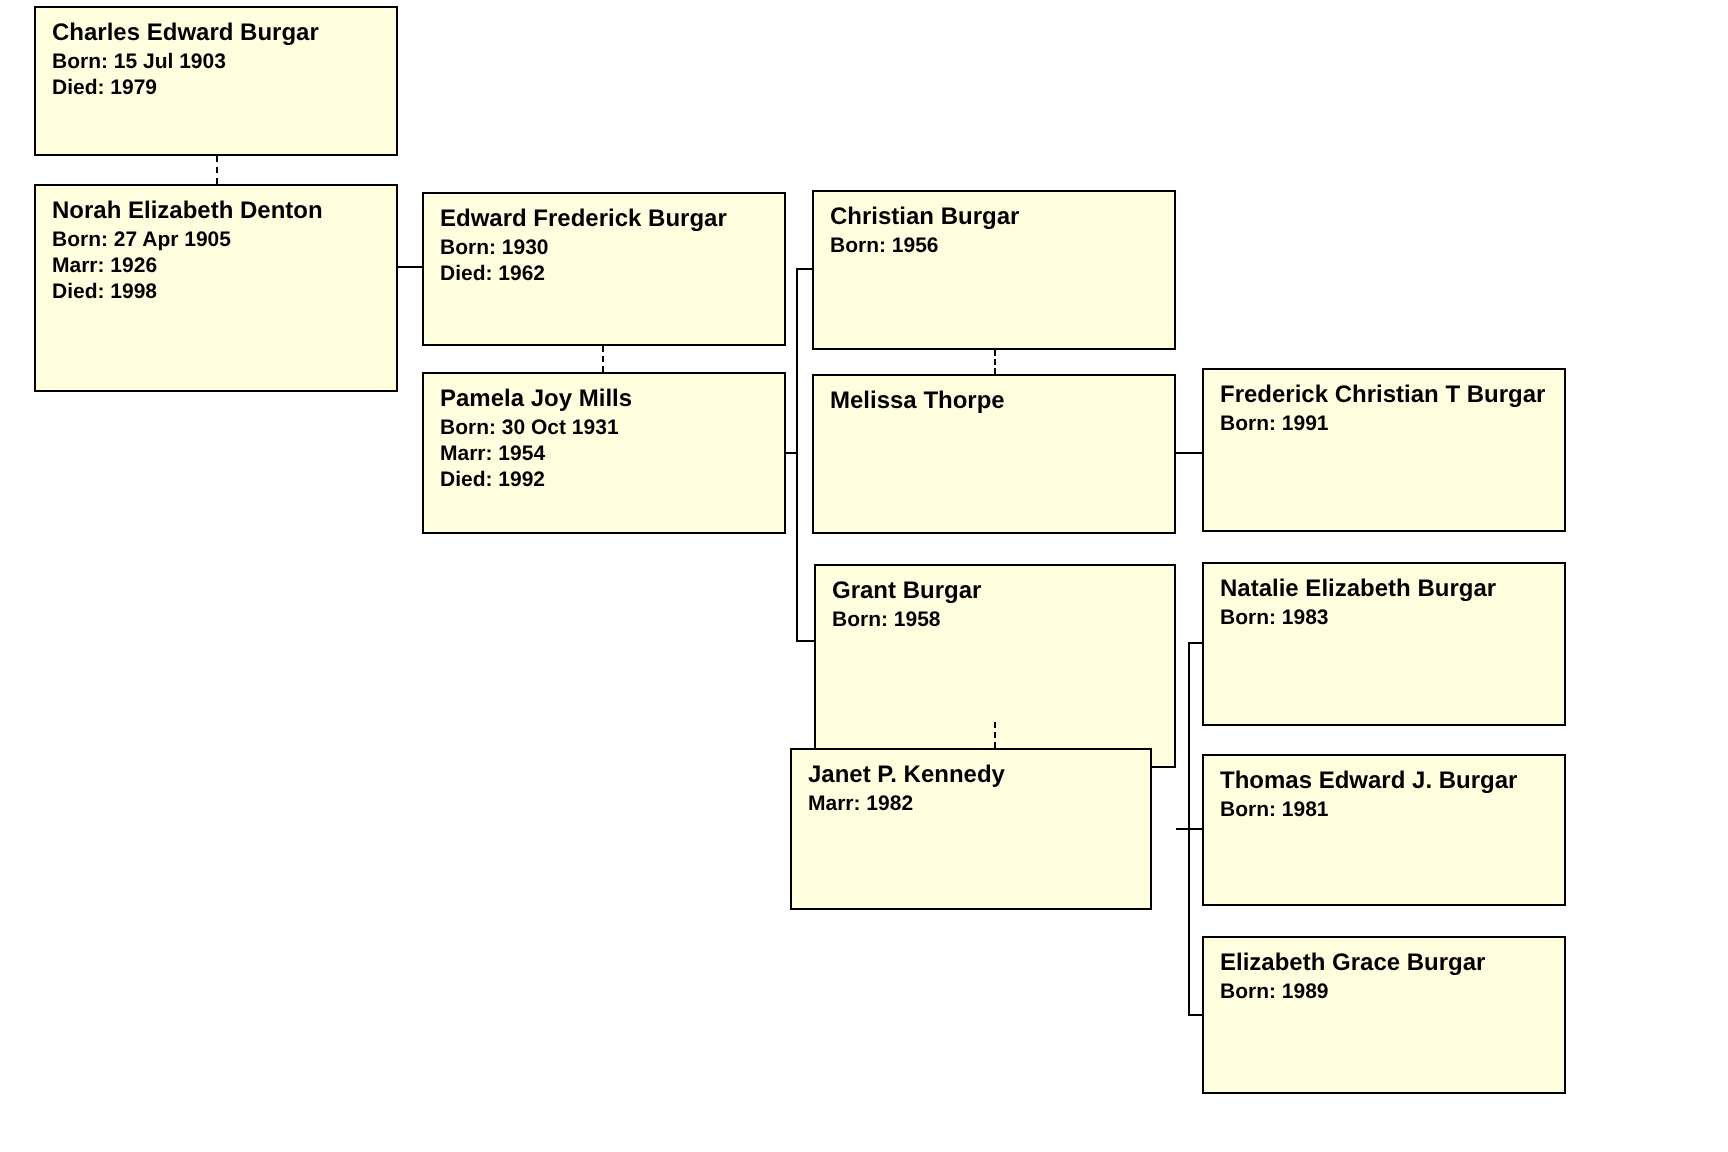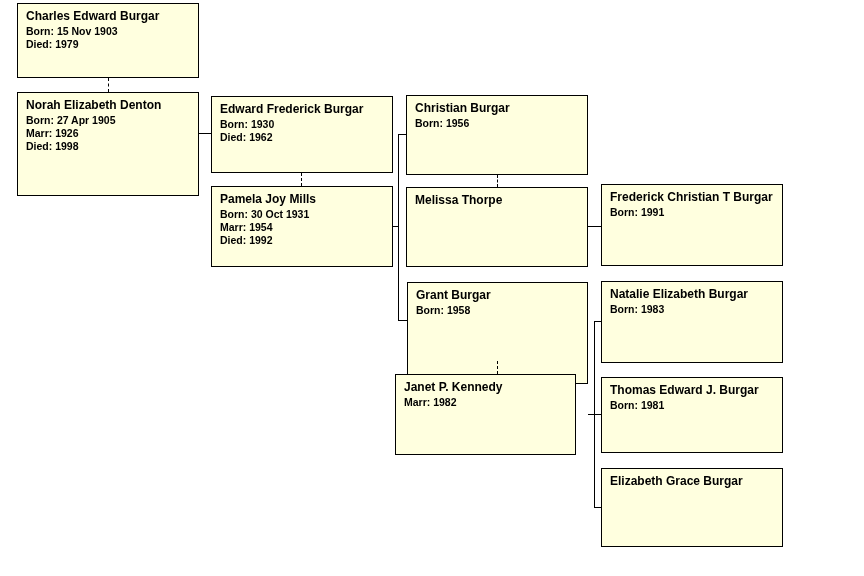--- a/index.html
+++ b/index.html
@@ -56,21 +56,21 @@
     border-left: 1px dashed var(--line-color);
   }
 </style>
 </head>
 <body>
 
 <div class="canvas">
 
   <div class="pbox" style="left:17px;top:3px;width:182px;height:75px">
     <div class="pname">Charles Edward Burgar</div>
-    <div class="pline">Born: 15 Nov 1903</div>
+    <div class="pline">Born: 15 Jul 1903</div>
     <div class="pline">Died: 1979</div>
   </div>
 
   <div class="pbox" style="left:17px;top:92px;width:182px;height:104px">
     <div class="pname">Norah Elizabeth Denton</div>
     <div class="pline">Born: 27 Apr 1905</div>
     <div class="pline">Marr: 1926</div>
     <div class="pline">Died: 1998</div>
   </div>
 
@@ -116,20 +116,21 @@
     <div class="pline">Born: 1983</div>
   </div>
 
   <div class="pbox" style="left:601px;top:377px;width:182px;height:76px">
     <div class="pname">Thomas Edward J. Burgar</div>
     <div class="pline">Born: 1981</div>
   </div>
 
   <div class="pbox" style="left:601px;top:468px;width:182px;height:79px">
     <div class="pname">Elizabeth Grace Burgar</div>
+    <div class="pline">Born: 1989</div>
   </div>
 
   <div class="vdash" style="left:108px;top:78px;height:14px"></div>
   <div class="vdash" style="left:301px;top:173px;height:13px"></div>
   <div class="vdash" style="left:497px;top:175px;height:12px"></div>
   <div class="vdash" style="left:497px;top:361px;height:13px"></div>
 
   <div class="hline" style="left:199px;top:133px;width:12px"></div>
 
   <div class="hline" style="left:393px;top:226px;width:6px"></div>

